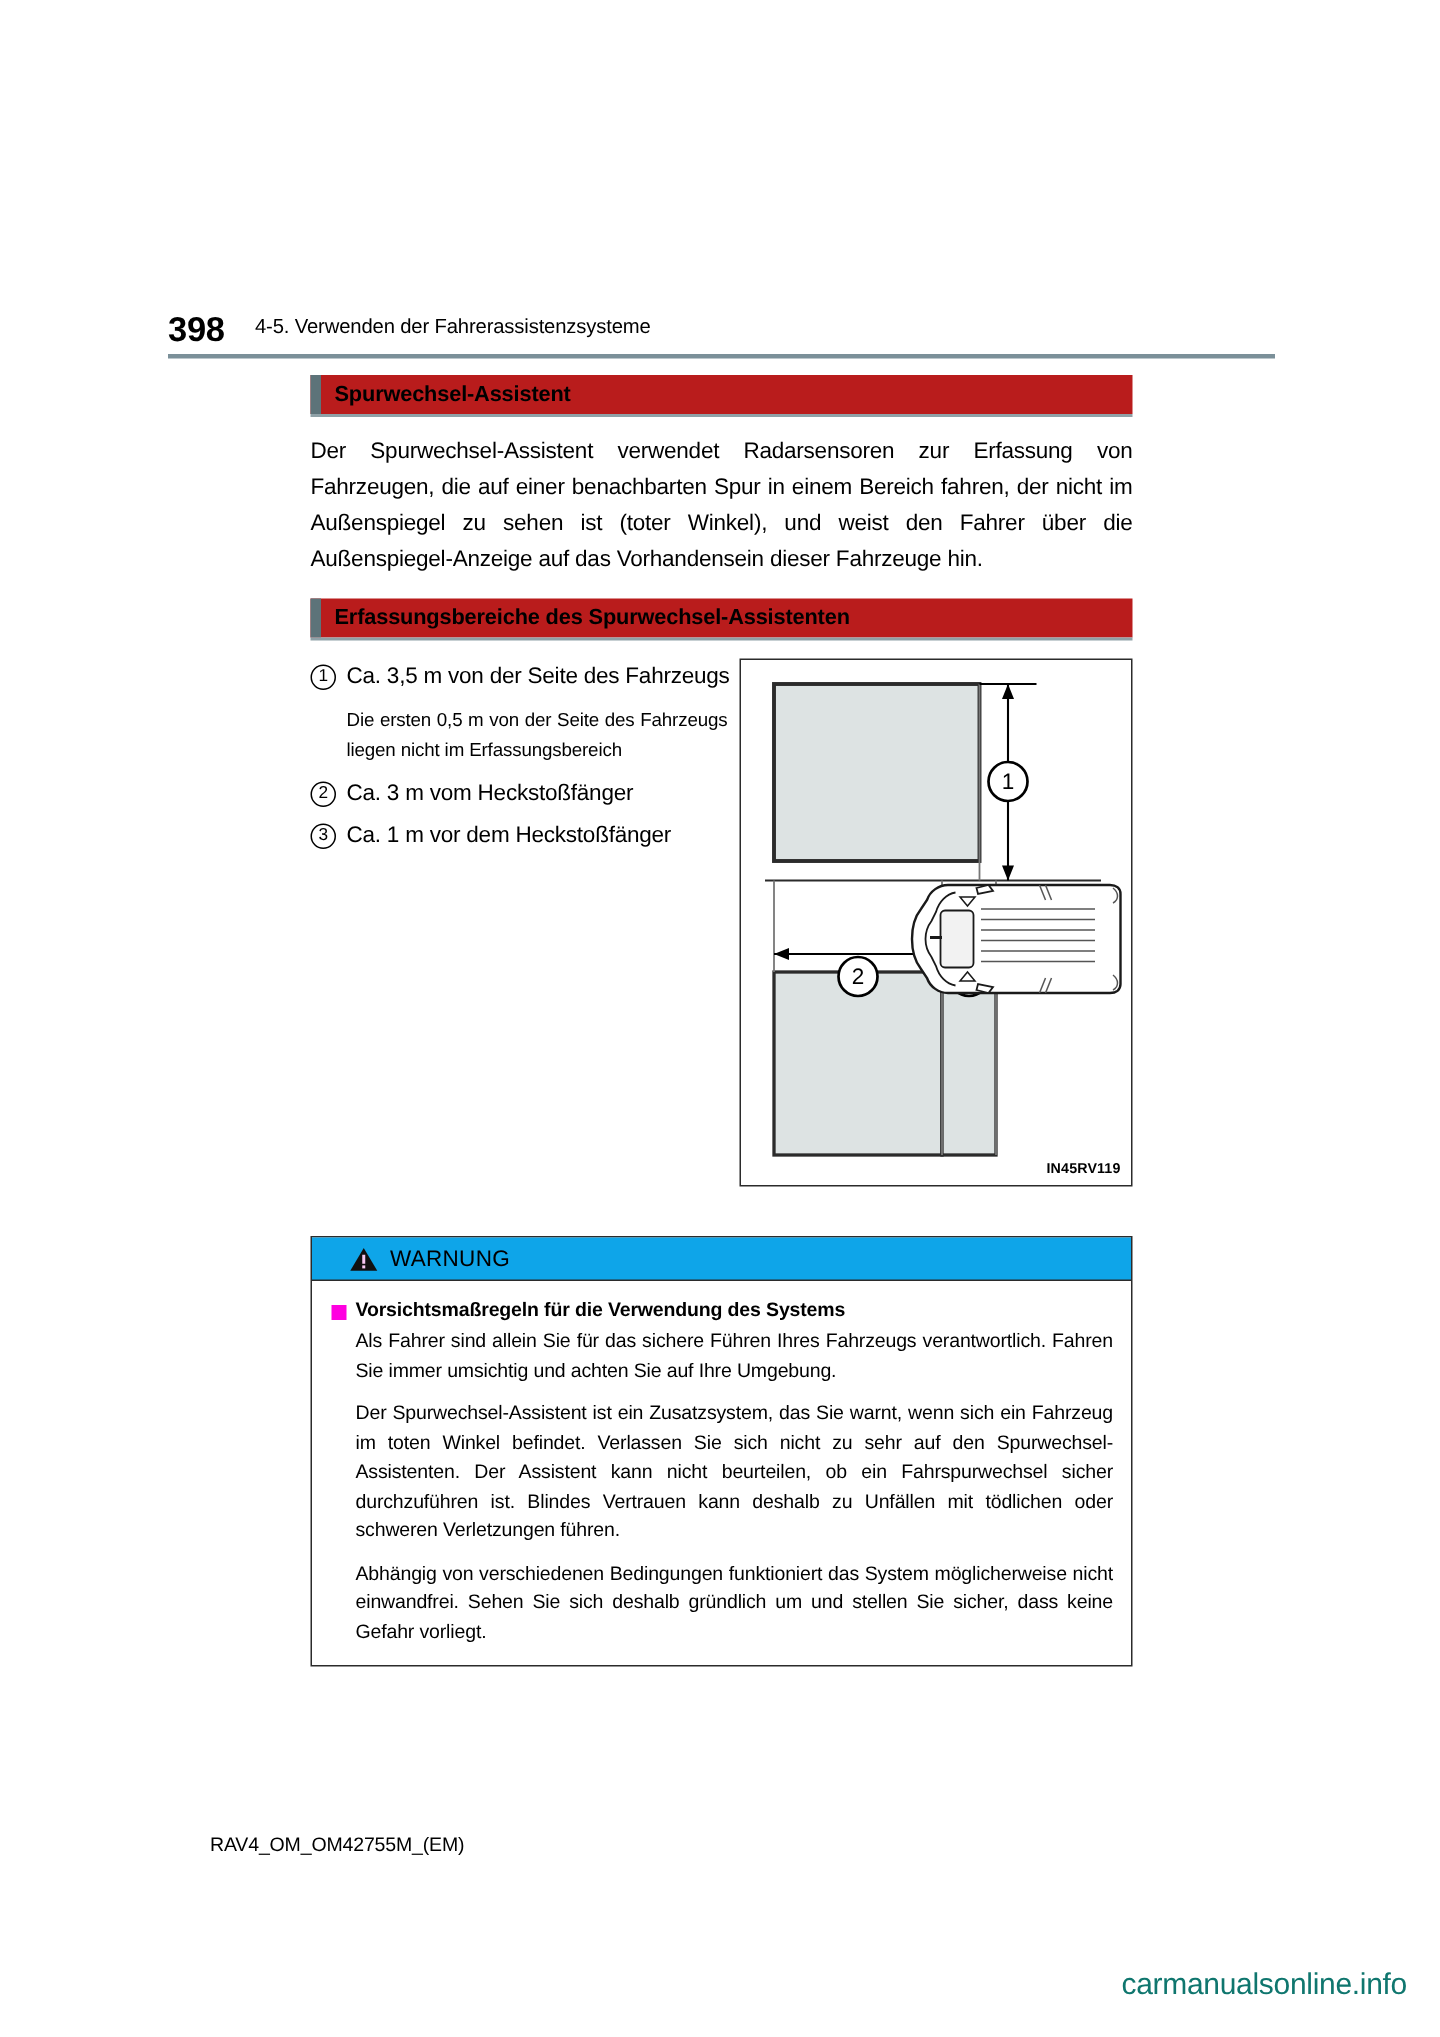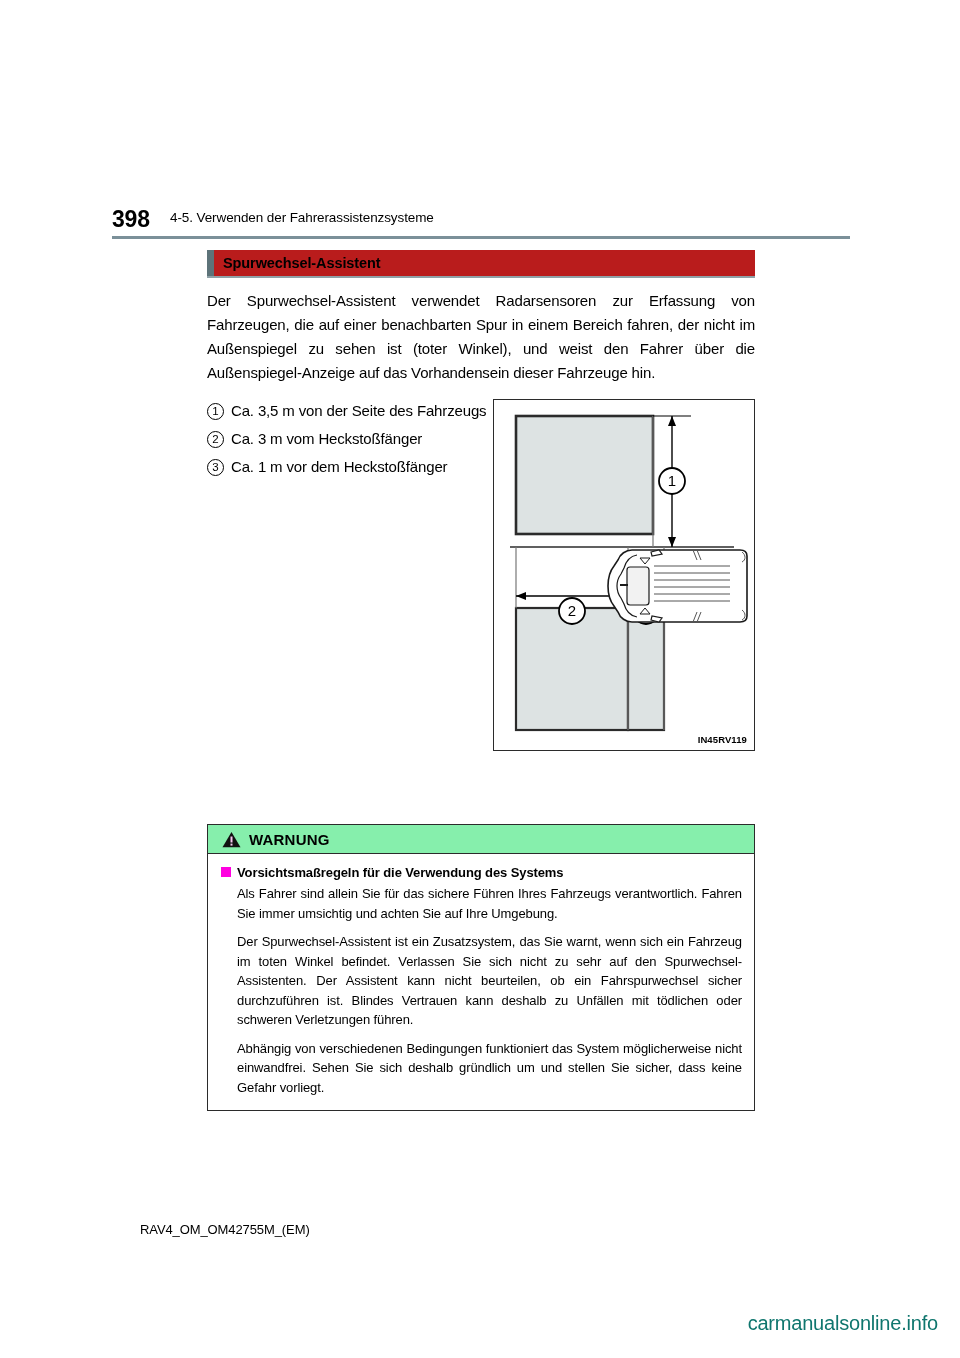--- a/index.html
+++ b/index.html
@@ -190,46 +190,45 @@
   .warning-box {
     position: absolute;
     left: 207px;
     top: 824px;
     width: 548px;
     border: 1.3px solid #2b2b2b;
     box-sizing: border-box;
     background: #fff;
   }
   .warning-header {
-    background: #86efac;
+    background: #0ea5e9;
     border-bottom: 1.3px solid #2b2b2b;
     height: 28px;
     display: flex;
     align-items: center;
-    padding-left: 14px;
-    font-weight: bold;
+    padding-left: 25px;
   }
   .warn-triangle {
     flex: 0 0 auto;
     width: 19px;
     height: 17px;
     position: relative;
     margin-right: 8px;
   }
   .warn-triangle svg { display: block; }
   .warning-title {
     font-size: 15px;
     letter-spacing: 0.2px;
   }
   .warning-body {
     padding: 9px 13px 13px 13px;
   }
   .warn-subhead {
     display: flex;
-    align-items: flex-start;
+    align-items: center;
     margin-bottom: 2px;
   }
   .warn-bullet {
     flex: 0 0 auto;
     width: 10px;
     height: 10px;
     background: #ff00e0;
     margin-top: 4px;
     margin-right: 6px;
   }
@@ -276,29 +275,33 @@
 </div>
 <div class="header-rule"></div>
 
 <div class="content">
 
   <div class="section-heading">
     <span class="heading-text">Spurwechsel-Assistent</span>
   </div>
   <p class="body-para para-block-1">Der Spurwechsel-Assistent verwendet Radarsensoren zur Erfassung von Fahrzeugen, die auf einer benachbarten Spur in einem Bereich fahren, der nicht im Außenspiegel zu sehen ist (toter Winkel), und weist den Fahrer über die Außenspiegel-Anzeige auf das Vorhandensein dieser Fahrzeuge hin.</p>
 
+  <div class="section-heading" style="margin-top:14px;">
+    <span class="heading-text">Erfassungsbereiche des Spurwechsel-Assistenten</span>
+  </div>
 
   <div class="two-col">
 
     <div class="col-left">
 
       <div class="num-item">
         <span class="num-circle">1</span>
         <span class="num-text">Ca. 3,5 m von der Seite des Fahrzeugs</span>
       </div>
+      <p class="sub-note">Die ersten 0,5 m von der Seite des Fahrzeugs liegen nicht im Erfassungsbereich</p>
 
       <div class="num-item">
         <span class="num-circle">2</span>
         <span class="num-text">Ca. 3 m vom Heckstoßfänger</span>
       </div>
 
       <div class="num-item">
         <span class="num-circle">3</span>
         <span class="num-text">Ca. 1 m vor dem Heckstoßfänger</span>
       </div>

